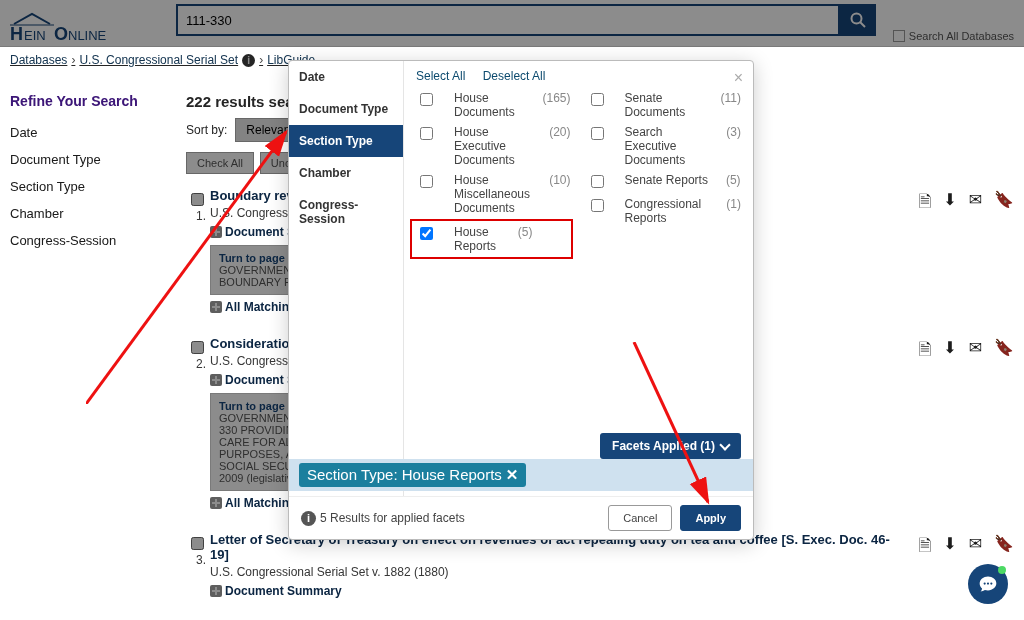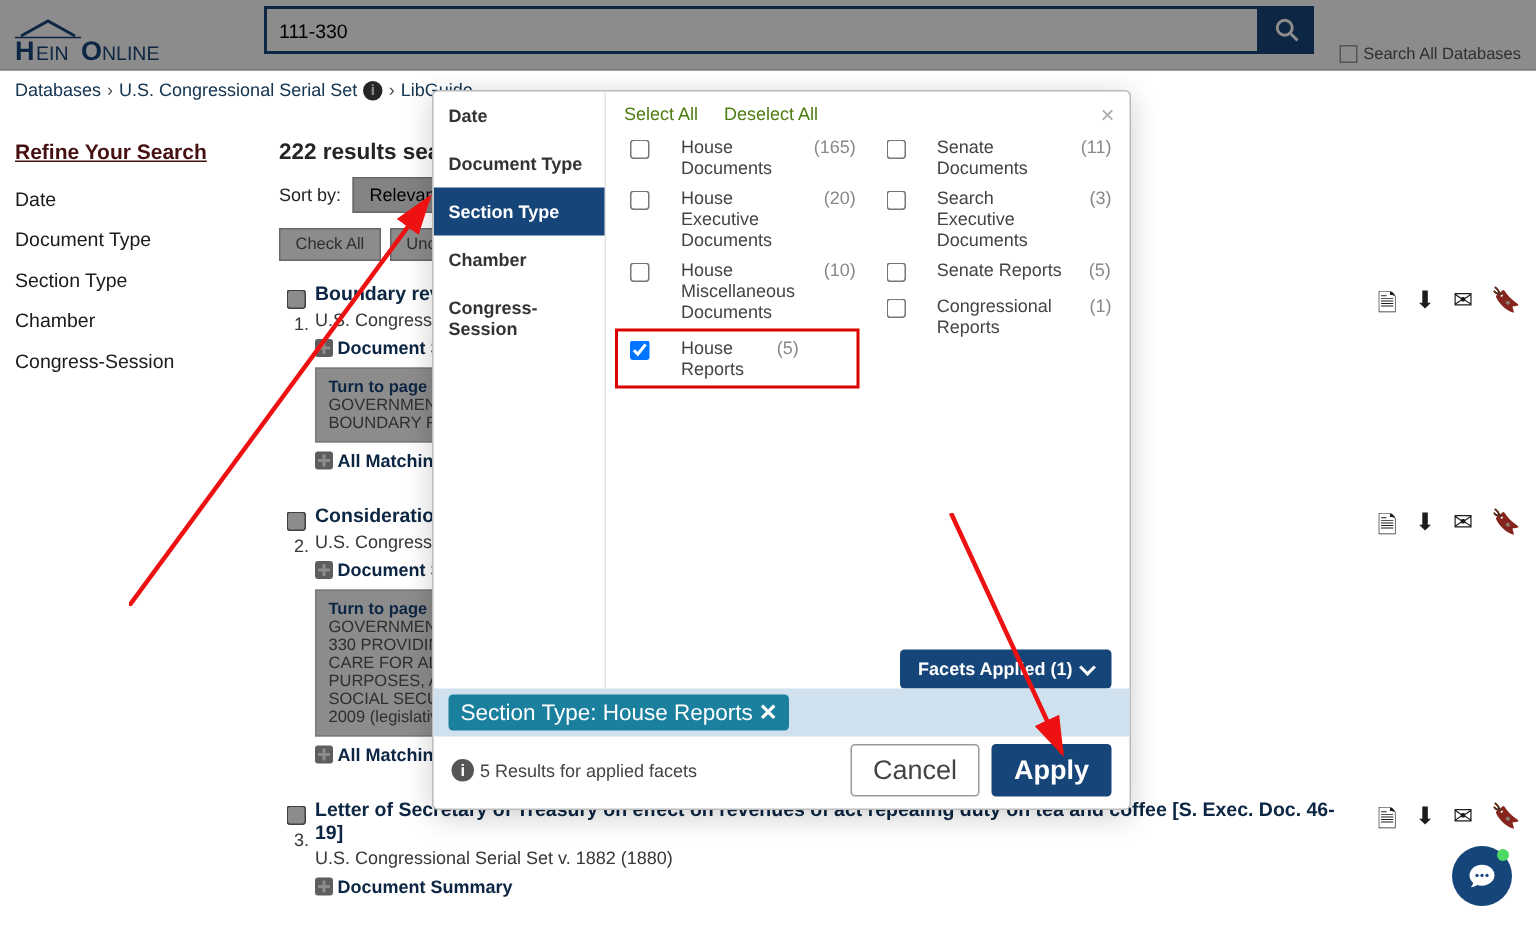--- a/index.html
+++ b/index.html
@@ -25,26 +25,26 @@
   .searchwrap{flex:1;max-width:700px;margin-left:16px;}
   .searchbox{display:flex;}
   .searchbox input{flex:1;border:2px solid var(--blue-dark);padding:6px 8px;font-size:13px;height:32px;}
   .searchbox button{width:36px;height:32px;background:var(--blue-dark);border:none;color:#fff;display:flex;align-items:center;justify-content:center;}
   .searchlinks{font-size:11px;margin-top:4px;color:#555;}
   .searchlinks a{color:#336;}
   .searchlinks .sep{margin:0 4px;color:#999;}
   .sall{margin-left:auto;font-size:11px;color:#555;align-self:flex-end;padding-bottom:2px;display:flex;align-items:center;gap:4px;}
   .sall .chk{width:12px;height:12px;border:1px solid #999;display:inline-block;background:#fff;}
 
-  .breadcrumb{font-size:12px;padding:6px 10px;color:#444;display:flex;gap:4px;align-items:center;}
+  .breadcrumb{font-size:12px;padding:6px 10px;color:#444;display:flex;gap:4px;align-items:center;text-decoration:underline;}
   .breadcrumb .arr{color:#888;}
 
   .body{display:flex;padding:0 10px;gap:16px;}
   .side{width:160px;padding-top:20px;}
-  .side h3{font-size:14px;margin:0 0 10px 0;color:#7f1d1d;font-weight:700;text-decoration:underline;}
+  .side h3{font-size:14px;margin:0 0 10px 0;color:#6d28d9;font-weight:700;}
   .side .facet{font-size:13px;color:#333;padding:6px 0;}
   .main{flex:1;padding-top:20px;}
   .main h2{font-size:15px;margin:0 0 8px 0;font-weight:700;}
   .sortrow{display:flex;align-items:center;gap:8px;font-size:12px;margin-bottom:10px;}
   .sortrow select{border:1px solid #bbb;padding:3px 6px;font-size:12px;}
   .checkbtns{display:flex;gap:6px;margin-bottom:14px;}
   .checkbtns button{border:1px solid #bbb;background:#fff;font-size:11px;padding:4px 10px;color:#555;text-align:right;}
 
   .result{margin-bottom:22px;padding-right:120px;position:relative;}
   .rnum{position:absolute;left:-24px;top:2px;width:20px;text-align:right;font-size:12px;color:#666;}
@@ -65,40 +65,40 @@
   
   .overlay{position:absolute;inset:0;}
   .modal{position:absolute;left:288px;top:60px;width:466px;height:480px;background:#fff;border:1px solid #bbb;border-radius:4px;box-shadow:0 4px 20px rgba(0,0,0,0.2);display:flex;flex-direction:column;overflow:hidden;}
   .m-body{flex:1;display:flex;overflow:hidden;}
   .m-tabs{width:115px;border-right:1px solid #e5e5e5;}
   .m-tab{padding:9px 10px;font-size:12px;color:#333;font-weight:600;cursor:pointer;}
   .m-tab.active{background:var(--blue-dark);color:#fff;}
   .m-content{flex:1;padding:8px 12px;position:relative;}
   .close-x{position:absolute;top:8px;right:10px;color:#aaa;font-size:16px;cursor:pointer;}
   .selrow{font-size:12px;margin-bottom:8px;}
-  .selrow a{color:#4d7c0f;margin-right:14px;}
+  .selrow a{color:#0c4a6e;margin-right:14px;}
   .optcols{display:flex;gap:16px;}
   .optcol{flex:1;}
   .opt{display:flex;align-items:flex-start;gap:18px;font-size:12px;color:#444;margin-bottom:6px;}
   .opt input{margin-top:2px;}
   .opt .cnt{color:#888;}
   .opt.highlight{outline:2px solid #d00;padding:4px 38px 4px 4px;margin-left:-4px;}
 
   
   .facets-applied{position:absolute;right:12px;bottom:80px;background:var(--blue-dark);color:#fff;font-size:12px;font-weight:700;padding:6px 12px;border-radius:3px;display:flex;align-items:center;gap:6px;}
   .facets-applied .chev{border:solid #fff;border-width:0 2px 2px 0;display:inline-block;padding:3px;transform:rotate(45deg);margin-top:-2px;}
 
   .facet-band{position:absolute;left:0;right:0;bottom:48px;background:#cfe1ef;padding:4px 10px;}
   .facet-pill{display:inline-block;background:var(--badge-teal);color:#fff;font-size:15px;padding:3px 8px;border-radius:3px;}
   .facet-pill .x{margin-left:4px;font-weight:700;}
 
   .m-foot{display:flex;align-items:center;padding:8px 12px;border-top:1px solid #eee;gap:8px;}
   .m-foot .info{display:flex;align-items:center;gap:4px;font-size:12px;color:#444;}
   .m-foot .spacer{flex:1;}
-  .btn{padding:6px 14px;font-size:18px;border-radius:3px;cursor:pointer;}
+  .btn{padding:6px 14px;font-size:11px;border-radius:3px;cursor:pointer;}
   .btn-cancel{background:#fff;border:1px solid #999;color:#444;}
   .btn-apply{background:var(--blue-dark);color:#fff;border:1px solid var(--blue-dark);font-weight:700;}
 
   
   .ann-arrow{position:absolute;pointer-events:none;}
 
   
   .chat{position:absolute;right:16px;bottom:16px;width:40px;height:40px;border-radius:50%;background:#164579;display:flex;align-items:center;justify-content:center;}
   .chat .dot{position:absolute;top:2px;right:2px;width:8px;height:8px;background:#4cd964;border-radius:50%;}
   .chat svg{fill:#fff;}

